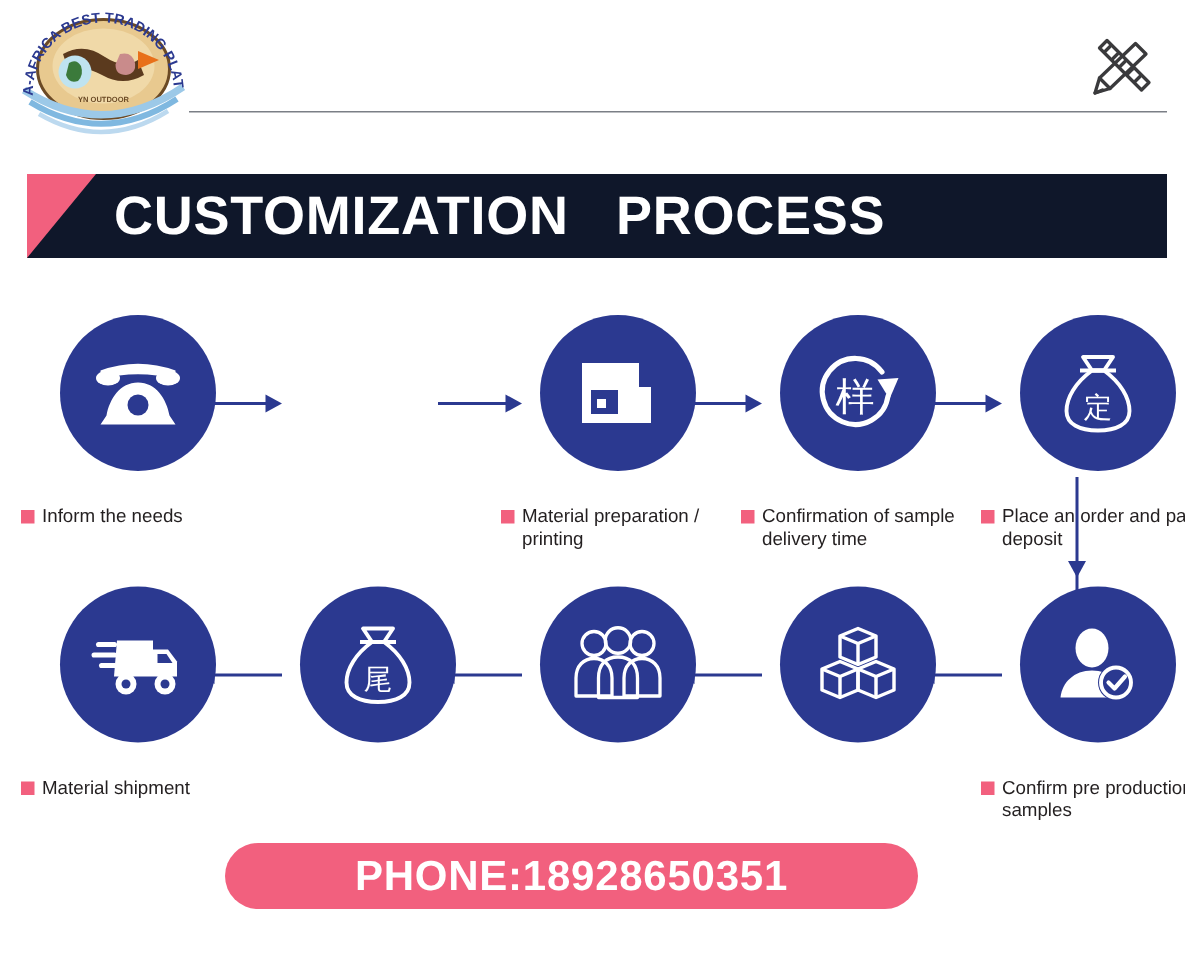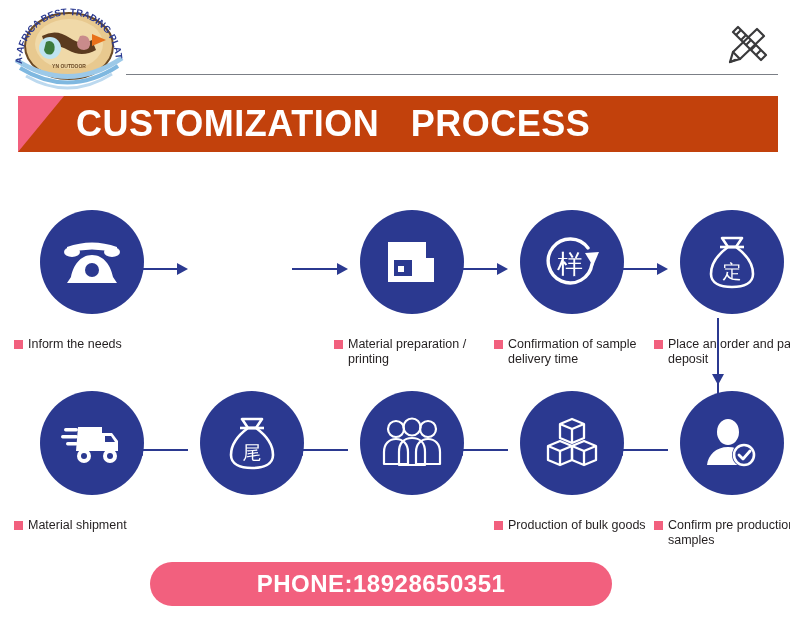--- a/index.html
+++ b/index.html
@@ -17,22 +17,22 @@
   .logo{position:absolute;left:6px;top:0px;width:126px;height:100px;}
   .logo svg{display:block;}
   .header-rule{
     position:absolute;left:126px;top:74px;width:652px;height:1px;
     background:#7b7f86;
   }
   .header-icon{position:absolute;right:16px;top:20px;width:58px;height:52px;}
 
   
   .banner{
-    position:absolute;left:18px;top:96px;width:760px;height:56px;
-    background:#c2410c;
+    position:absolute;left:18px;top:116px;width:760px;height:56px;
+    background:#0f172a;
     overflow:hidden;
   }
   .banner-accent{
     position:absolute;left:0;top:0;width:0;height:0;
     border-left:46px solid #f2607e;
     border-bottom:56px solid transparent;
   }
   .banner-title{
     position:absolute;left:58px;top:50%;transform:translateY(-50%);
     color:#ffffff;
@@ -95,21 +95,21 @@
     border-right:6px solid transparent;
   }
 
   
   .phone-pill{
     position:absolute;left:150px;top:562px;width:462px;height:44px;
     background:#f2607e;border-radius:24px;
     display:flex;align-items:center;justify-content:center;
   }
   .phone-text{
-    color:#ffffff;font-size:24px;font-weight:bold;letter-spacing:0.5px;
+    color:#ffffff;font-size:28px;font-weight:bold;letter-spacing:0.5px;
     white-space:nowrap;
   }
 </style>
 </head>
 <body>
 
 <div id="page">
 
   <div class="header">
 
@@ -316,24 +316,20 @@
               <path d="M18,26 L30,31 L30,45 L18,50 L6,45 L6,31 Z"></path>
               <path d="M6,31 L18,36 L30,31"></path>
               <path d="M18,36 L18,50"></path>
               <path d="M42,26 L54,31 L54,45 L42,50 L30,45 L30,31 Z"></path>
               <path d="M30,31 L42,36 L54,31"></path>
               <path d="M42,36 L42,50"></path>
             </g>
           </svg>
         </span>
       </div>
-      <div class="label">
-        <span class="bullet"></span>
-        <span class="label-text">Production of bulk goods</span>
-      </div>
     </div>
 
     <div class="step" style="left:334px;top:195px;">
       <div class="circle">
         <span>
           <svg width="62" height="54" viewBox="0 0 62 54" xmlns="http://www.w3.org/2000/svg">
             <g stroke="#ffffff" stroke-width="2.2" fill="none" stroke-linejoin="round">
               <circle cx="15" cy="13" r="8"></circle>
               <path d="M15,23 C8,23 3,28 3,36 L3,48 L27,48 L27,36 C27,28 22,23 15,23 Z"></path>
               <circle cx="31" cy="11" r="8.5"></circle>

